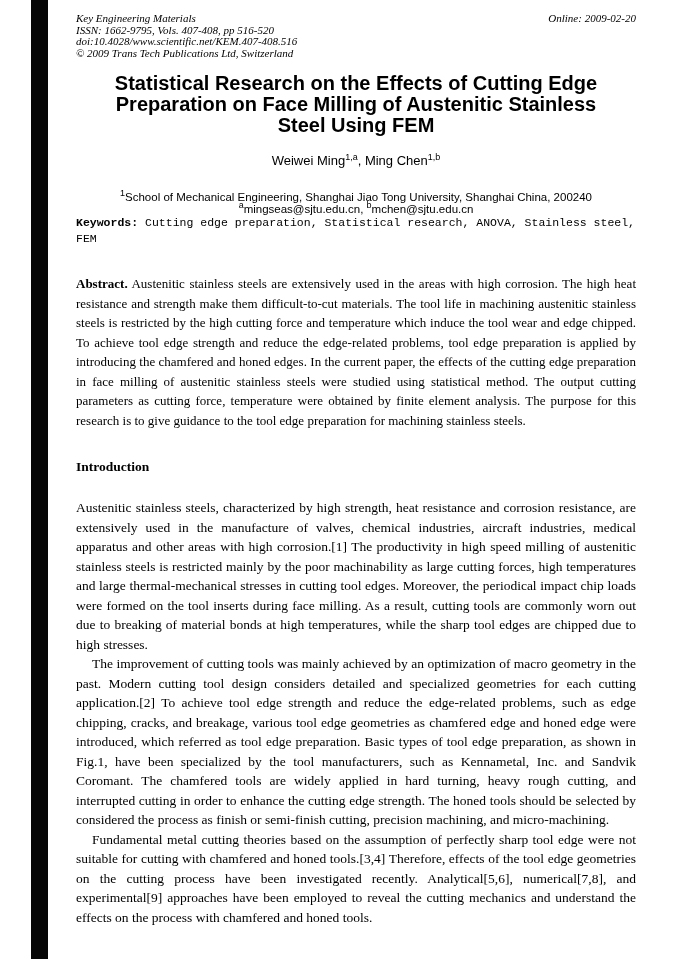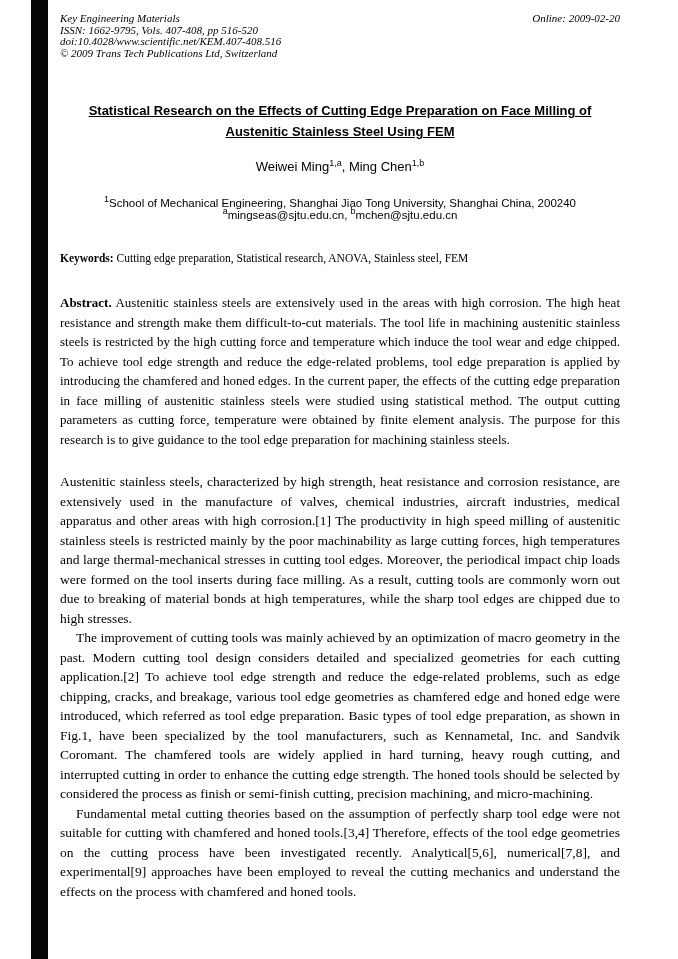--- a/index.html
+++ b/index.html
@@ -12,42 +12,41 @@
     overflow: hidden;
   }
   .scan-bar {
     position: absolute;
     left: 31px; top: 0;
     width: 17px; height: 959px;
     background: #060606;
   }
   .content {
     position: absolute;
-    left: 60px; top: 13px;
+    left: 76px; top: 13px;
     width: 560px;
   }
   .page-header {
     display: flex;
     justify-content: space-between;
     align-items: flex-start;
     font-style: italic;
     font-size: 11px;
     line-height: 11.5px;
     font-family: "Liberation Serif", serif;
   }
   .page-header .hline { white-space: nowrap; }
   .paper-title {
-    margin-top: 41px;
+    margin-top: 14px;
     padding: 0 26px;
     text-align: center;
     font-family: "Liberation Sans", sans-serif;
     font-weight: bold;
-    font-size: 13px;
+    font-size: 20px;
     line-height: 21px;
-    text-decoration: underline;
   }
   .authors {
     margin-top: 17px;
     text-align: center;
     font-family: "Liberation Sans", sans-serif;
     font-size: 13px;
   }
   sup {
     font-size: 9px;
     vertical-align: super;
@@ -59,22 +58,21 @@
     text-align: center;
     font-family: "Liberation Sans", sans-serif;
     font-size: 11.5px;
   }
   .emails {
     text-align: center;
     font-family: "Liberation Sans", sans-serif;
     font-size: 11.5px;
   }
   .keywords {
-    margin-top: 29px;
-    font-family: Liberation Serif, serif;
+    font-family: Liberation Mono, monospace;
     font-size: 11.5px;
     line-height: 16px;
   }
   .keywords .kw-label { font-weight: bold; }
   .abstract {
     margin-top: 27px;
     font-size: 13px;
     line-height: 19.5px;
     text-align: justify;
   }
@@ -117,18 +115,19 @@
   <div class="authors"><span>Weiwei Ming</span><sup>1,a</sup><span>, </span><span>Ming Chen</span><sup>1,b</sup></div>
 
   <div class="affiliation"><sup>1</sup><span>School of Mechanical Engineering, Shanghai Jiao Tong University, Shanghai China, 200240</span></div>
 
   <div class="emails"><sup>a</sup><span>mingseas@sjtu.edu.cn, </span><sup>b</sup><span>mchen@sjtu.edu.cn</span></div>
 
   <div class="keywords"><span class="kw-label">Keywords:</span><span> Cutting edge preparation, Statistical research, ANOVA, Stainless steel, FEM</span></div>
 
   <p class="abstract"><span class="abs-label">Abstract.</span><span> Austenitic stainless steels are extensively used in the areas with high corrosion. The high heat resistance and strength make them difficult-to-cut materials. The tool life in machining austenitic stainless steels is restricted by the high cutting force and temperature which induce the tool wear and edge chipped. To achieve tool edge strength and reduce the edge-related problems, tool edge preparation is applied by introducing the chamfered and honed edges. In the current paper, the effects of the cutting edge preparation in face milling of austenitic stainless steels were studied using statistical method. The output cutting parameters as cutting force, temperature were obtained by finite element analysis. The purpose for this research is to give guidance to the tool edge preparation for machining stainless steels.</span></p>
 
+  <h2 class="section-heading">Introduction</h2>
 
   <p class="body-para">Austenitic stainless steels, characterized by high strength, heat resistance and corrosion resistance, are extensively used in the manufacture of valves, chemical industries, aircraft industries, medical apparatus and other areas with high corrosion.[1] The productivity in high speed milling of austenitic stainless steels is restricted mainly by the poor machinability as large cutting forces, high temperatures and large thermal-mechanical stresses in cutting tool edges. Moreover, the periodical impact chip loads were formed on the tool inserts during face milling. As a result, cutting tools are commonly worn out due to breaking of material bonds at high temperatures, while the sharp tool edges are chipped due to high stresses.</p>
   <p class="body-para indent">The improvement of cutting tools was mainly achieved by an optimization of macro geometry in the past. Modern cutting tool design considers detailed and specialized geometries for each cutting application.[2] To achieve tool edge strength and reduce the edge-related problems, such as edge chipping, cracks, and breakage, various tool edge geometries as chamfered edge and honed edge were introduced, which referred as tool edge preparation. Basic types of tool edge preparation, as shown in Fig.1, have been specialized by the tool manufacturers, such as Kennametal, Inc. and Sandvik Coromant. The chamfered tools are widely applied in hard turning, heavy rough cutting, and interrupted cutting in order to enhance the cutting edge strength. The honed tools should be selected by considered the process as finish or semi-finish cutting, precision machining, and micro-machining.</p>
   <p class="body-para indent">Fundamental metal cutting theories based on the assumption of perfectly sharp tool edge were not suitable for cutting with chamfered and honed tools.[3,4] Therefore, effects of the tool edge geometries on the cutting process have been investigated recently. Analytical[5,6], numerical[7,8], and experimental[9] approaches have been employed to reveal the cutting mechanics and understand the effects on the process with chamfered and honed tools.</p>
 
 </div>
 
 </body></html>

